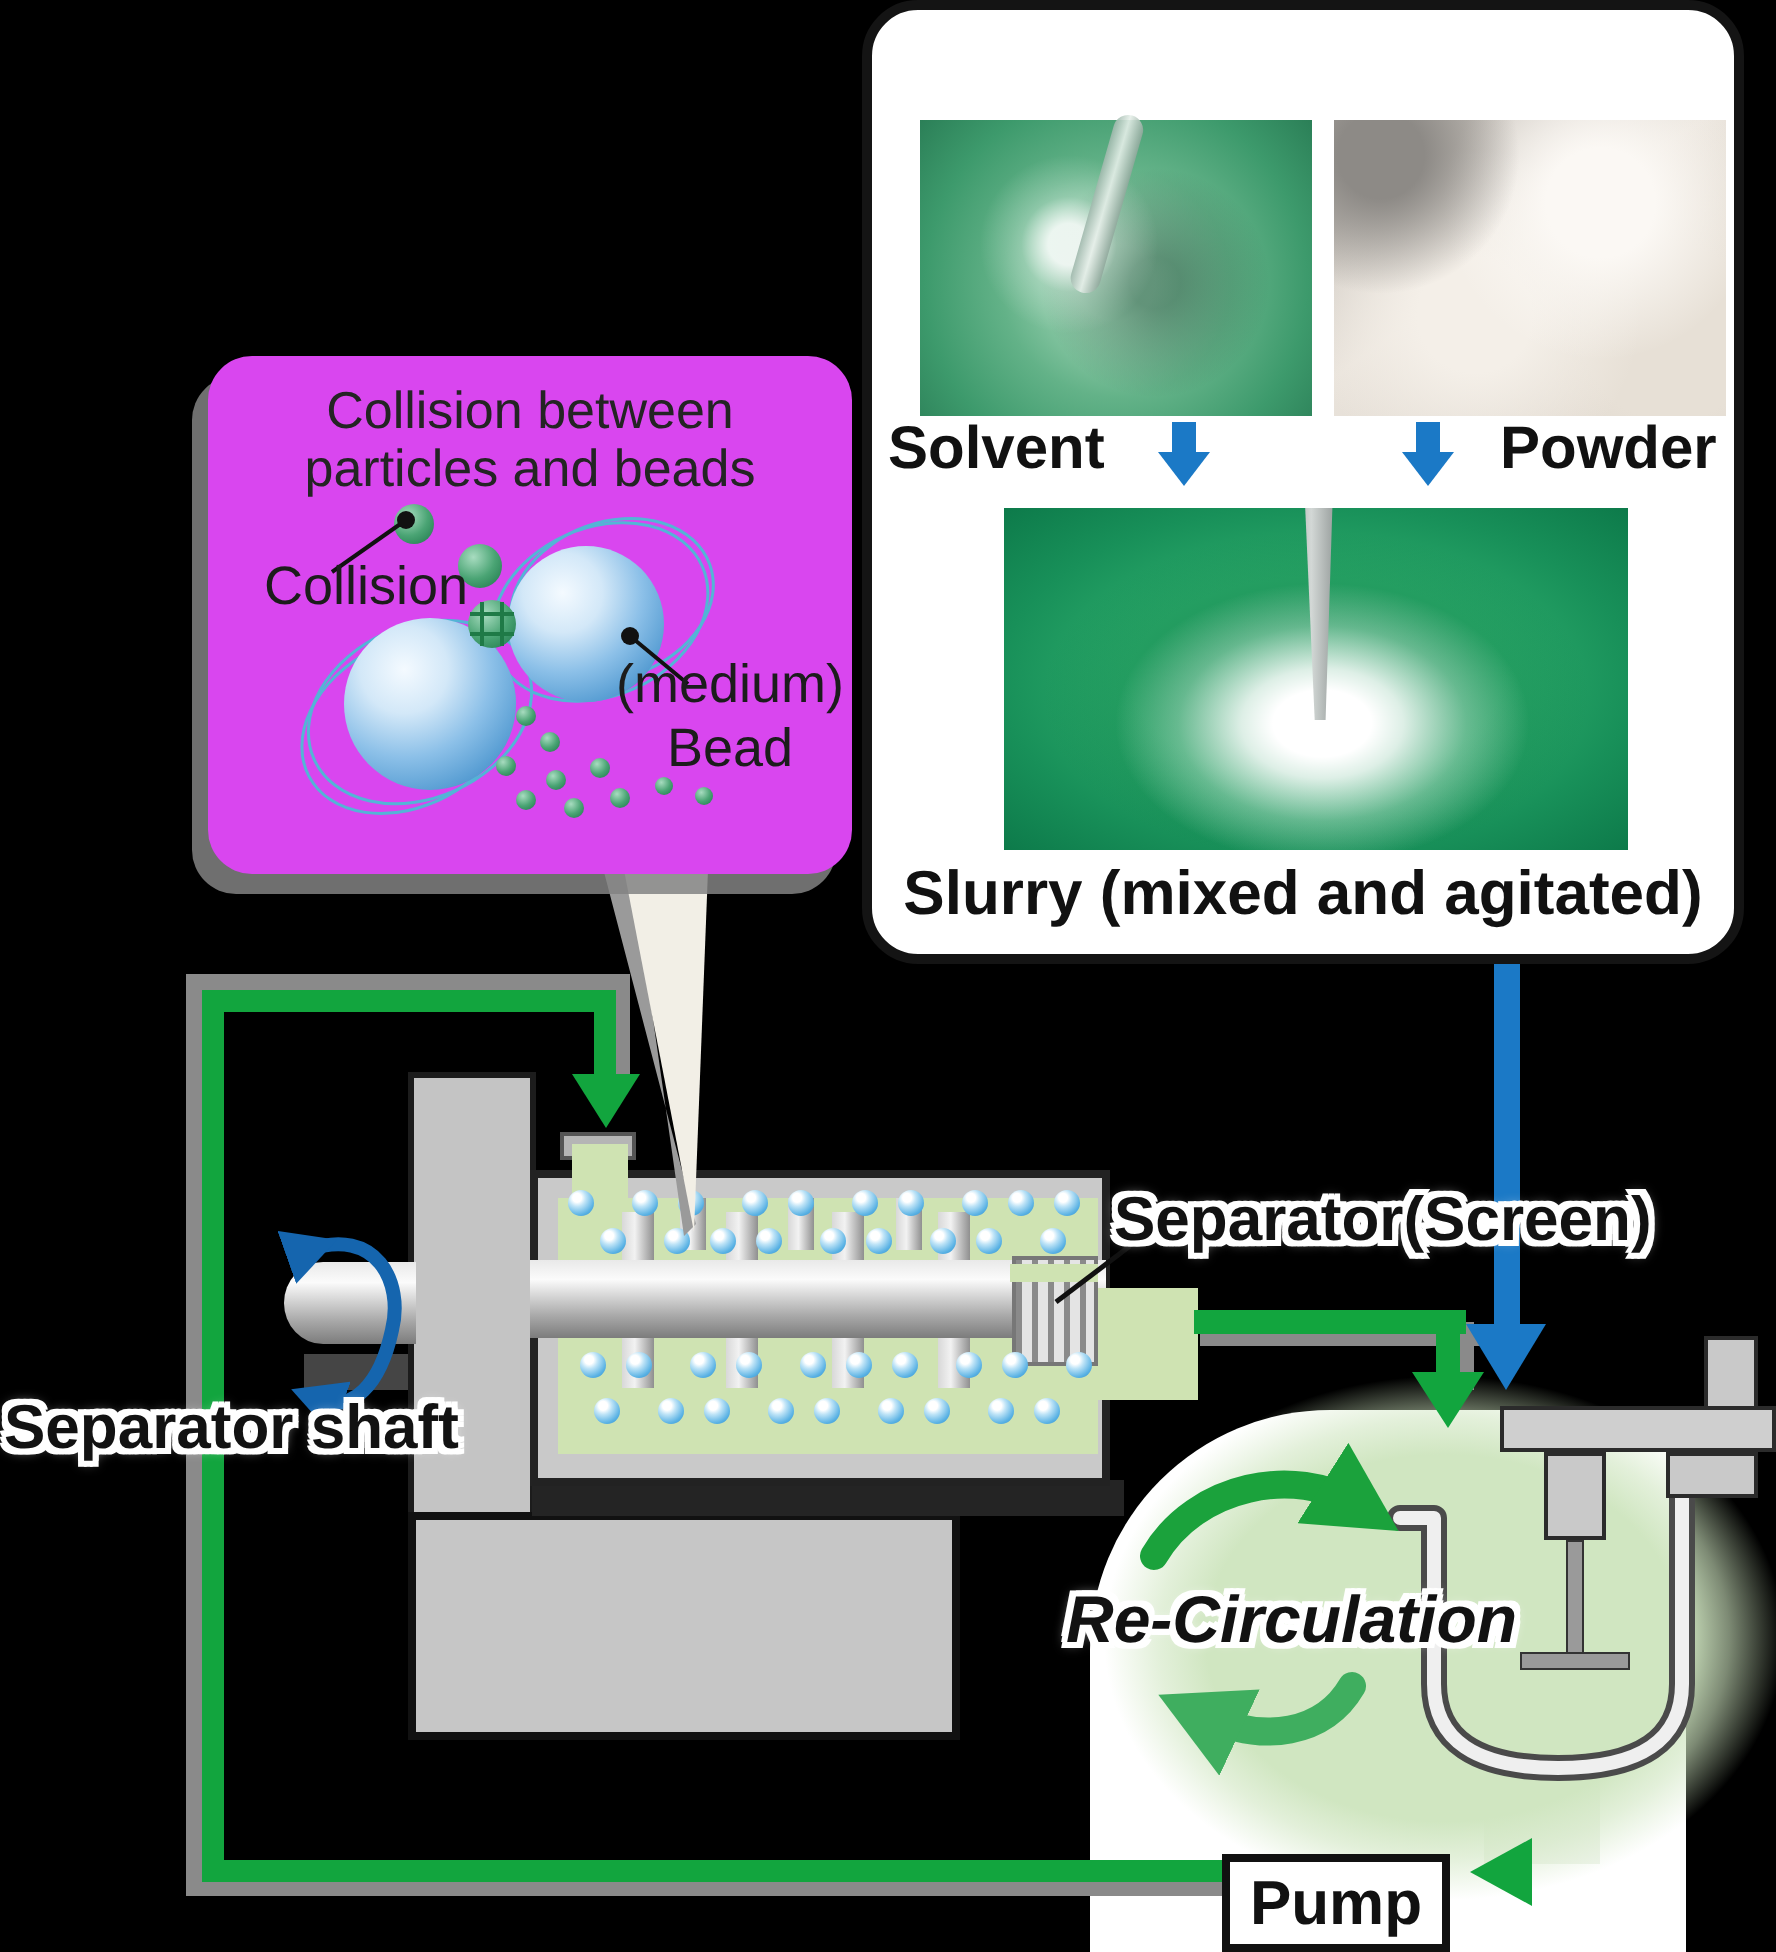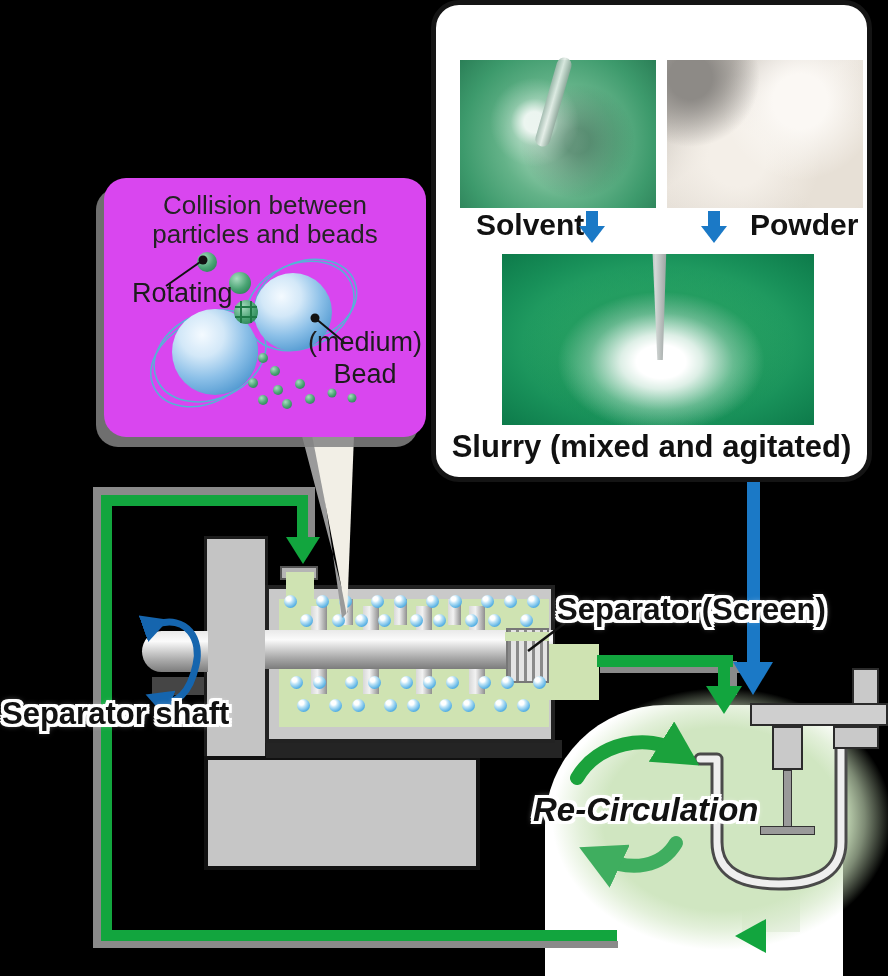--- a/index.html
+++ b/index.html
@@ -187,21 +187,21 @@
   <svg class="abs" style="left:290px;top:430px;" width="80" height="200" viewBox="0 0 80 200">
     <polygon points="12,6 26,6 52,188 58,182" fill="#9a9a9a"></polygon>
     <polygon points="22,5 64,5 57,186" fill="#f2efe6"></polygon>
   </svg>
 
   <div class="abs panel">
     <div class="abs photo solvent-img">
       <div class="abs glass-rod"></div>
     </div>
     <div class="abs photo powder-img"></div>
-    <div class="abs img-label" style="left:40px;">Solvent</div>
+    <div class="abs img-label" style="left:8px;">Solvent</div>
     <div class="abs small-arrow-shaft" style="left:150px;top:206px;"></div>
     <div class="abs b-arrow small-arrow-head" style="left:143px;top:221px;"></div>
     <div class="abs small-arrow-shaft" style="left:272px;top:206px;"></div>
     <div class="abs b-arrow small-arrow-head" style="left:265px;top:221px;"></div>
     <div class="abs img-label" style="left:314px;">Powder</div>
     <div class="abs photo slurry-img">
       <div class="abs rod mix-rod"></div>
     </div>
     <div class="abs caption">Slurry (mixed and agitated)</div>
   </div>
@@ -252,21 +252,21 @@
           <circle cx="228" cy="215" r="4.5"></circle>
         <circle cx="248" cy="220" r="4.5"></circle>
       </g>
       <g stroke="#111" stroke-width="2">
         <line x1="99" y1="82" x2="62" y2="108"></line>
         <line x1="211" y1="140" x2="240" y2="164"></line>
       </g>
       <circle cx="99" cy="82" r="4.5" fill="#111"></circle>
       <circle cx="211" cy="140" r="4.5" fill="#111"></circle>
     </svg>
-    <div class="bubble-label" style="left:28px;top:100px;">Rotating</div>
+    <div class="bubble-label" style="left:28px;top:100px;">Collision</div>
     <div class="bubble-label" style="left:200px;top:148px;width:122px;text-align:center;line-height:32px;">
       <div>(medium)</div>
       <div>Bead</div>
     </div>
   </div>
 
   <svg class="abs" style="left:520px;top:615px;" width="60" height="45" viewBox="0 0 60 45">
     <line x1="45" y1="8" x2="8" y2="36" stroke="#111" stroke-width="2.5"></line>
   </svg>
 
@@ -276,14 +276,17 @@
         <path d="M0,0 L3.8,2 L0,4 Z" fill="#1565ae"></path>
       </marker>
     </defs>
     <path d="M 24 22 C 58 10, 72 38, 66 62 C 60 90, 46 103, 30 97" fill="none" stroke="#1565ae" stroke-width="7" stroke-linecap="round" marker-start="url(#bHead)" marker-end="url(#bHead)"></path>
   </svg>
 
   <div class="halo" style="left:557px;top:592px;font-size:31px;">Separator(Screen)</div>
   <div class="halo" style="left:2px;top:696px;font-size:31px;">Separator shaft</div>
   <div class="halo" style="left:533px;top:791px;font-size:33px;font-style:italic;">Re-Circulation</div>
 
+  <div class="abs pump-box">
+    <span>Pump</span>
+  </div>
 
 </div>
 
 </body></html>

